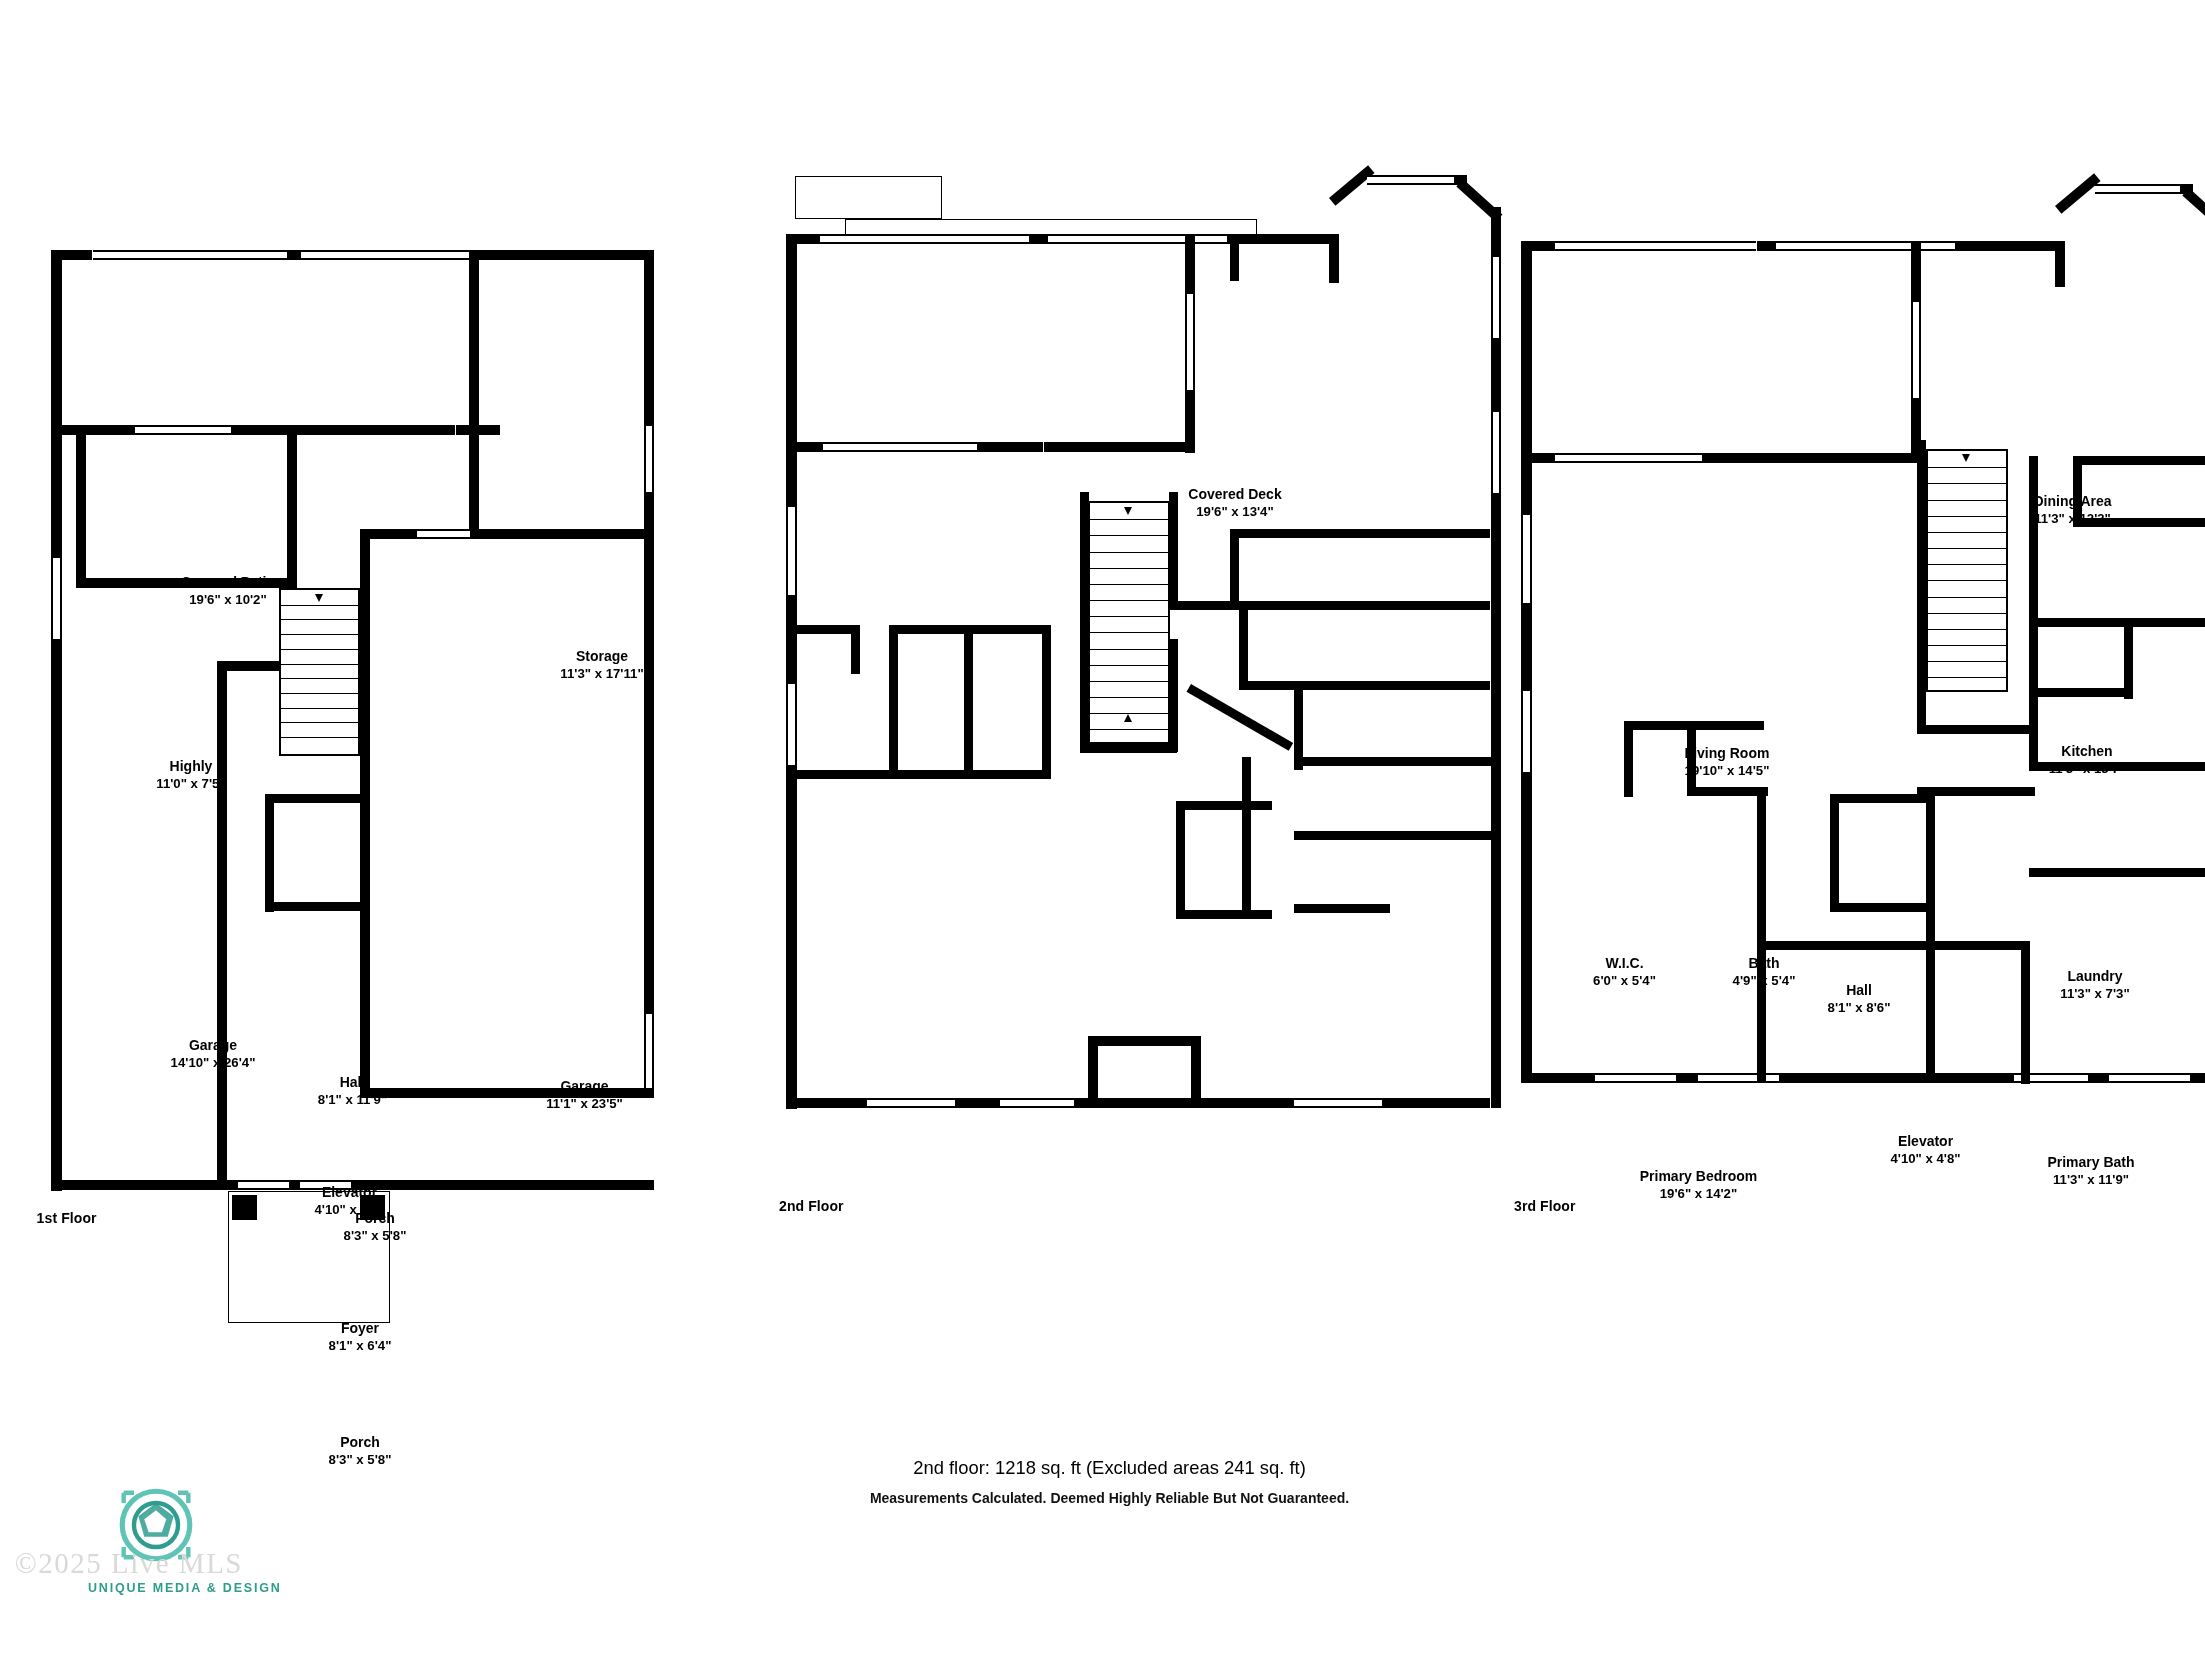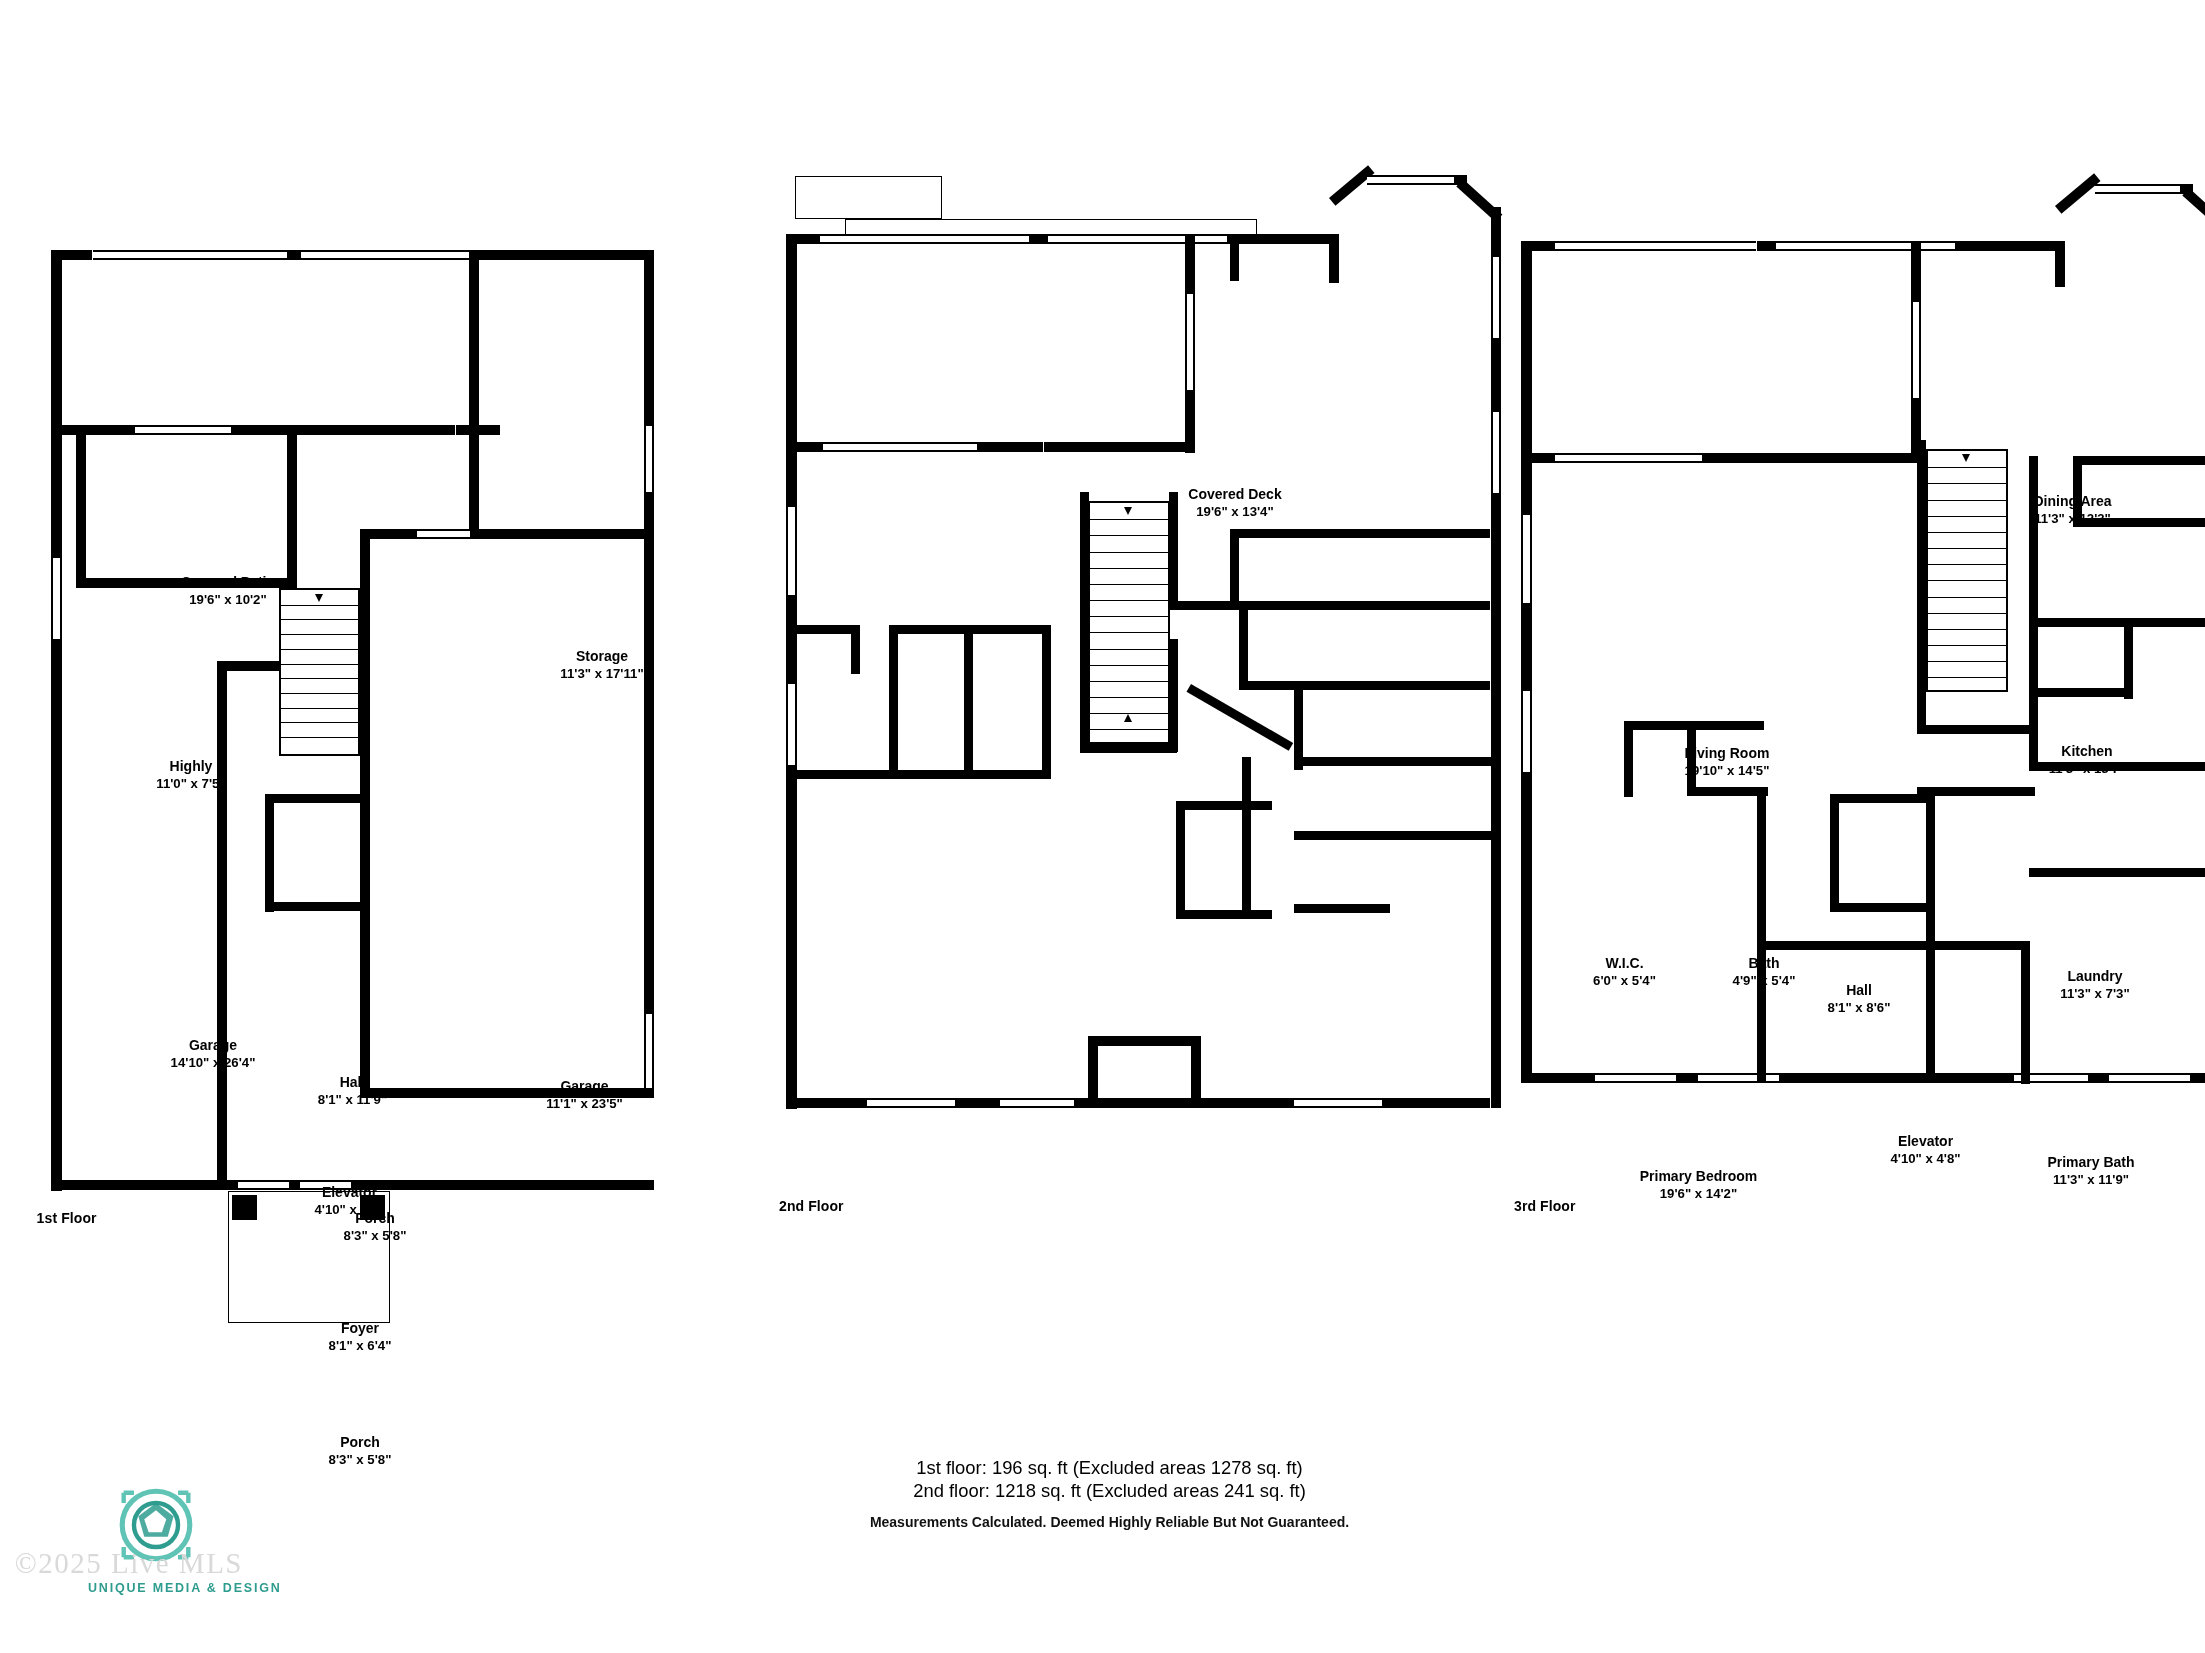--- a/index.html
+++ b/index.html
@@ -483,21 +483,20 @@
     <div class="w" style="left:173px; top:515px; width:8.8px; height:75px;"></div>
 
     <div class="w" style="left:251px; top:735px; width:168px; height:8.8px;"></div>
     <div class="w" style="left:420px; top:735px; width:88px; height:8.8px;"></div>
     <div class="w" style="left:507px; top:735px; width:8.8px; height:143px;"></div>
 
     <div class="floor-label" style="left:0px; top:992px;">3rd Floor</div>
   </div>
 
   <div class="summary" style="left:742px; top:1455px;">
-    <div class="line">1st floor: 196 sq. ft (Excluded areas 1278 sq. ft)</div>
     <div class="line">2nd floor: 1218 sq. ft (Excluded areas 241 sq. ft)</div>
     <div class="disclaimer">Measurements Calculated. Deemed Highly Reliable But Not Guaranteed.</div>
   </div>
 
   <div class="logo-wrap">
     <svg class="logo-mark" viewBox="0 0 128 128">
       <circle cx="64" cy="64" r="46" fill="none" stroke="#5fc3b6" stroke-width="7"></circle>
       <circle cx="64" cy="64" r="30" fill="none" stroke="#2e9c8e" stroke-width="6"></circle>
       <path d="M64 34 L88 52 L80 80 L48 80 L40 52 Z" fill="#2e9c8e" opacity="0.85"></path>
       <path d="M64 44 L78 56 L72 74 L54 74 L48 56 Z" fill="#ffffff"></path>

